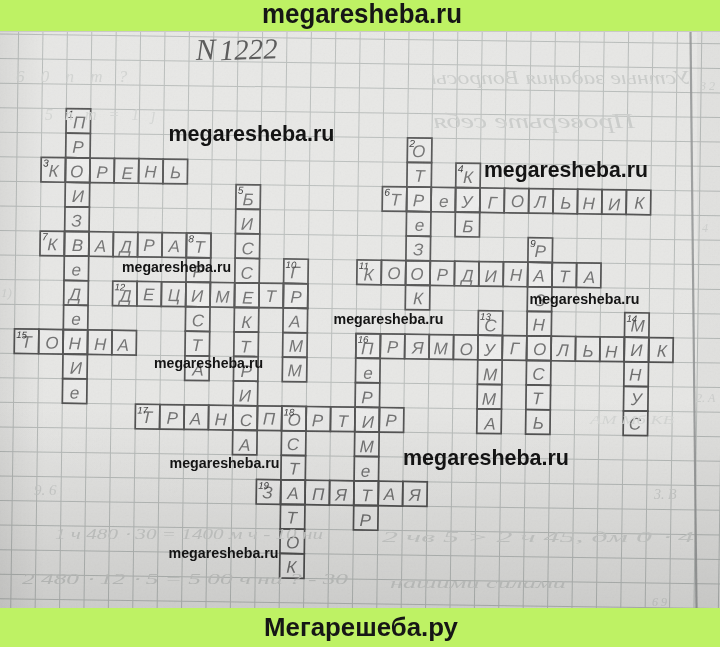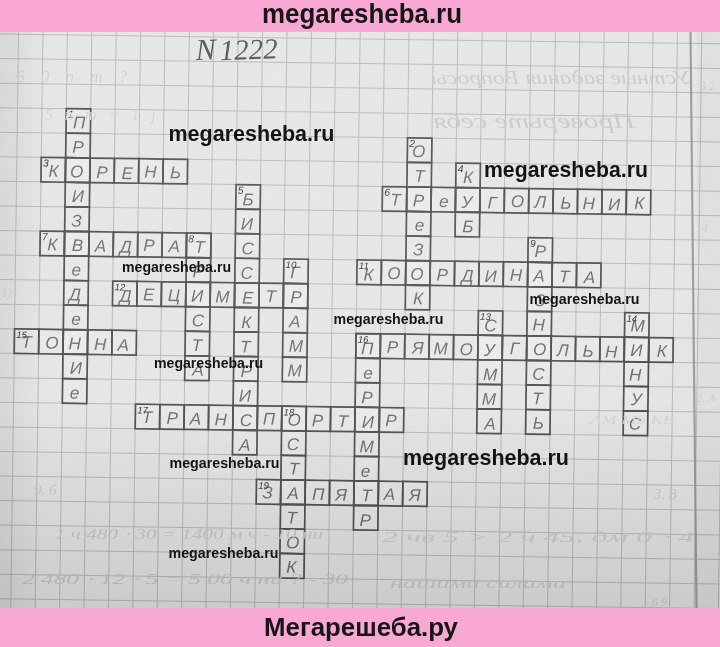--- a/index.html
+++ b/index.html
@@ -1,16 +1,16 @@
 <!DOCTYPE html>
 <html><head>
 <meta charset="utf-8">
 <style>
 html,body{margin:0;padding:0;background:#ffffff;}
-#page{position:relative;width:720px;height:647px;background:#f9a8d4;overflow:hidden;
+#page{position:relative;width:720px;height:647px;background:#bef264;overflow:hidden;
   font-family:"Liberation Sans", sans-serif;}
 </style>
 </head>
 <body>
 
 <div id="page">
 <svg width="720" height="647" viewBox="0 0 720 647">
 <defs>
   <clipPath id="ph">
           <rect x="0" y="31" width="720" height="577"></rect>

